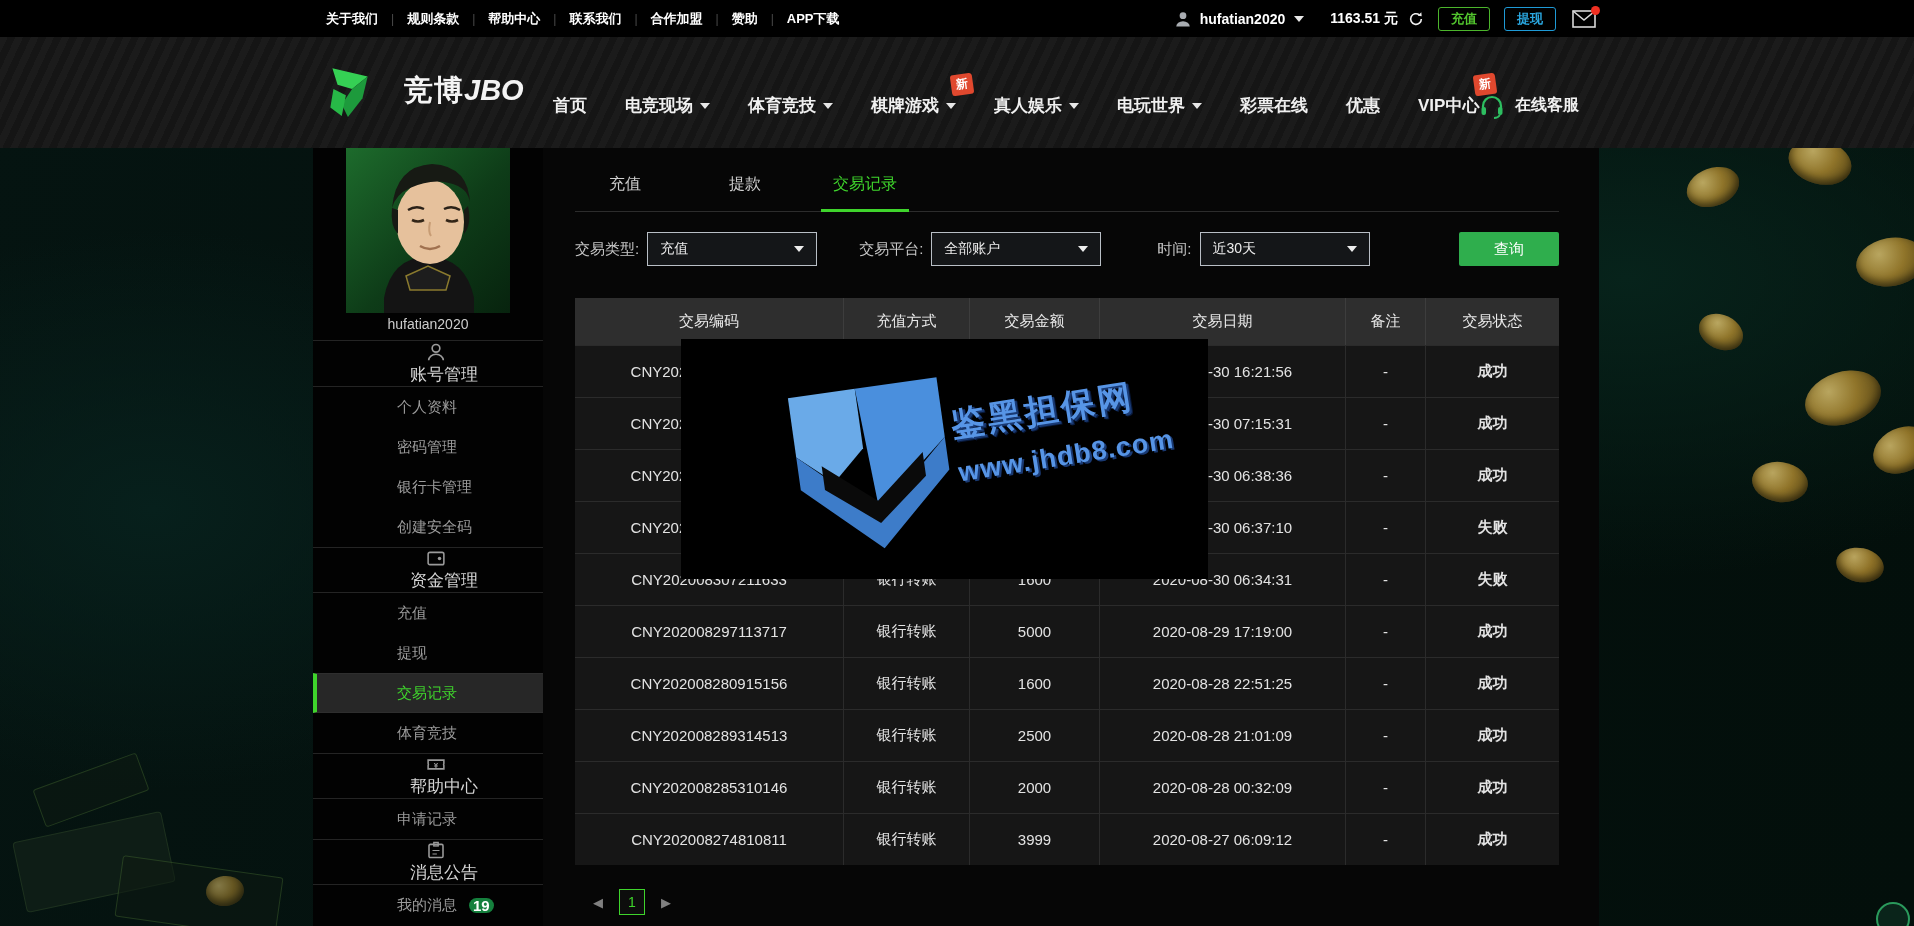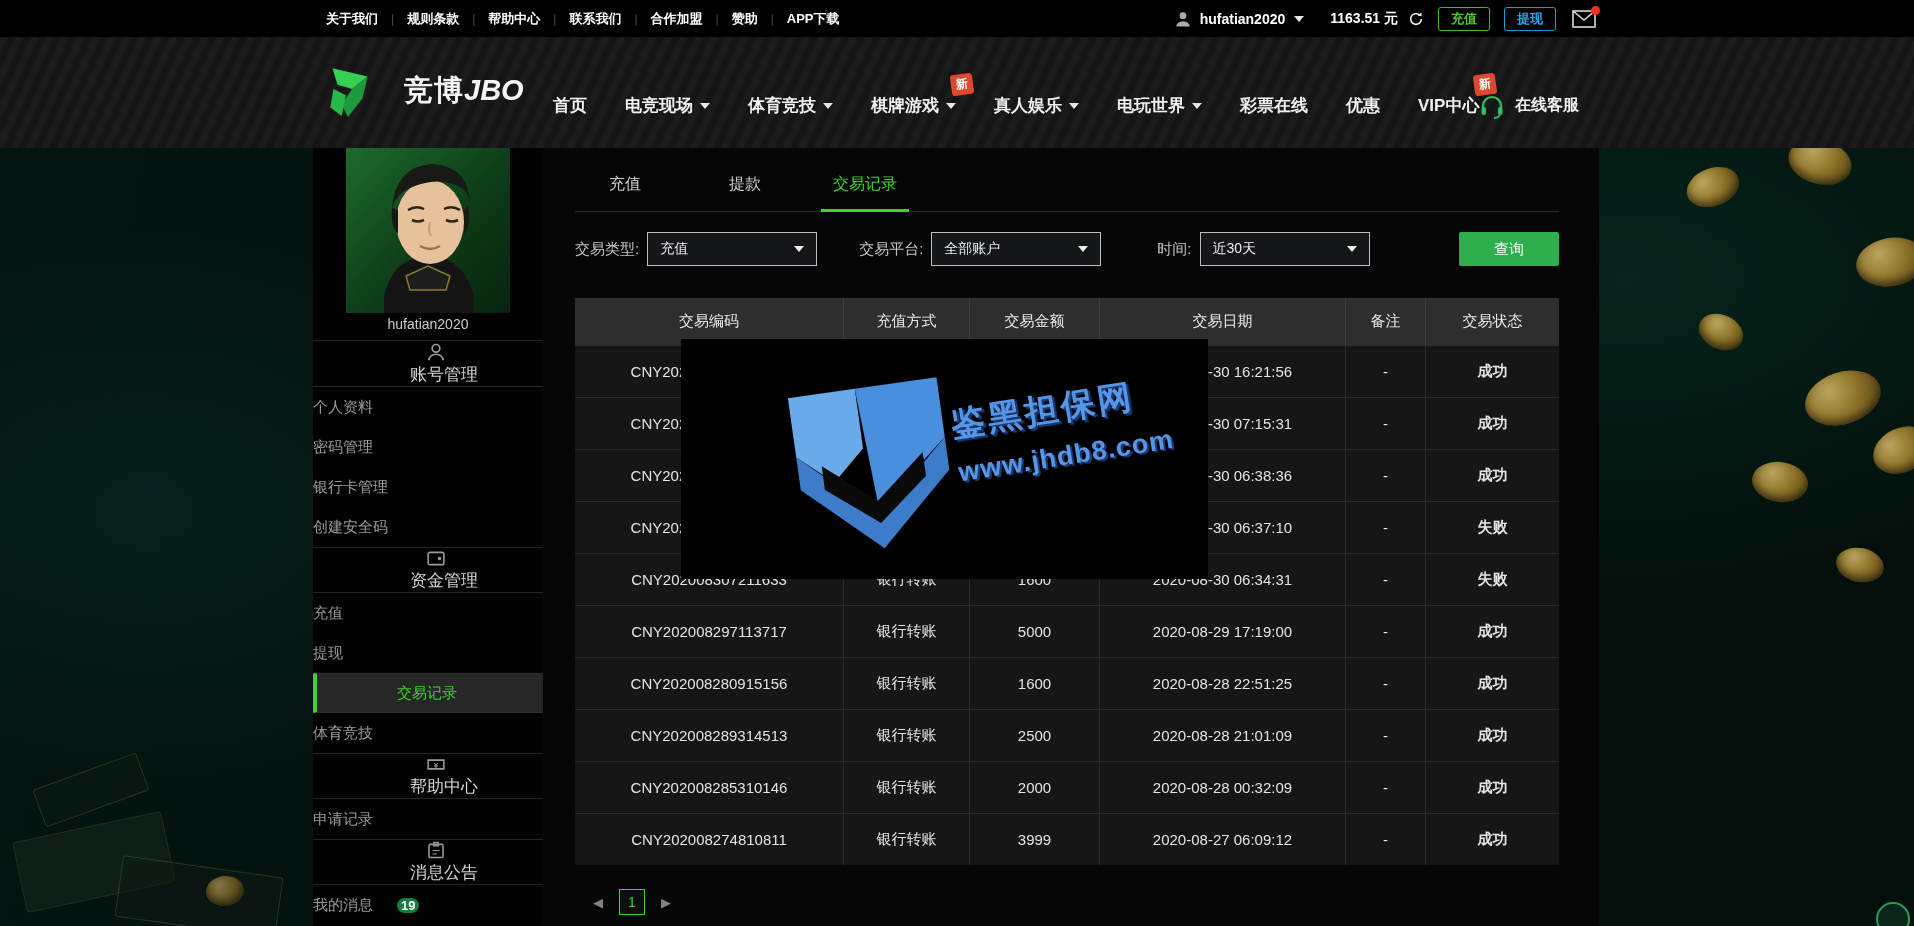--- a/index.html
+++ b/index.html
@@ -60,25 +60,25 @@
     display:flex; overflow:hidden; z-index:4; }
 
   
   .sidebar { width:230px; background:#020202; flex:none; }
   .avatarbox { width:164px; height:165px; margin:0 auto; overflow:hidden; }
   .sidename { text-align:center; color:#cccccc; font-size:14px; margin-top:3px; padding-bottom:8px; }
   .snav { border-top:1px solid #242424; }
   .sec { height:46px; display:flex; align-items:center; padding-left:32px; color:#d6d6d6; font-size:17px;
     border-bottom:1px solid #242424; cursor:pointer;flex-direction:column; }
   .sec .icon { width:22px; height:22px; margin-right:17px; }
-  .sub { height:40px; display:flex; align-items:center; color:#9b9b9b; font-size:15px; cursor:pointer; }
+  .sub { height:40px; display:flex; align-items:center; padding-left:84px; color:#9b9b9b; font-size:15px; cursor:pointer; }
   .sub.active { background:#272727; border-left:4px solid #3fd42c; padding-left:80px; color:#3fd42c;
     border-top:1px solid #2e2e2e; border-bottom:1px solid #2e2e2e; }
   .sec2 { border-top:1px solid #242424; }
-  .msgbadge { margin-left:24px; background:#15803d; color:#fff; font-size:13px; font-weight:bold;
+  .msgbadge { margin-left:12px; background:#15803d; color:#fff; font-size:15px; font-weight:bold;
     min-width:22px; height:15px; line-height:15px; text-align:center; border-radius:8px; padding:0 4px; }
 
   
   .content { flex:1; padding-left:32px; position:relative; }
   .tabs { width:984px; height:64px; display:flex; align-items:flex-end; border-bottom:1px solid #2c2c2c; }
   .tab { position:relative; width:100px; margin-right:20px; text-align:center; padding-bottom:16px;
     font-size:16px; color:#cfcfcf; cursor:pointer; }
   .tab.active { color:#3fd42c; }
   .tabline { position:absolute; left:6px; right:6px; bottom:-1px; height:3px; background:#3fd42c; }
 

